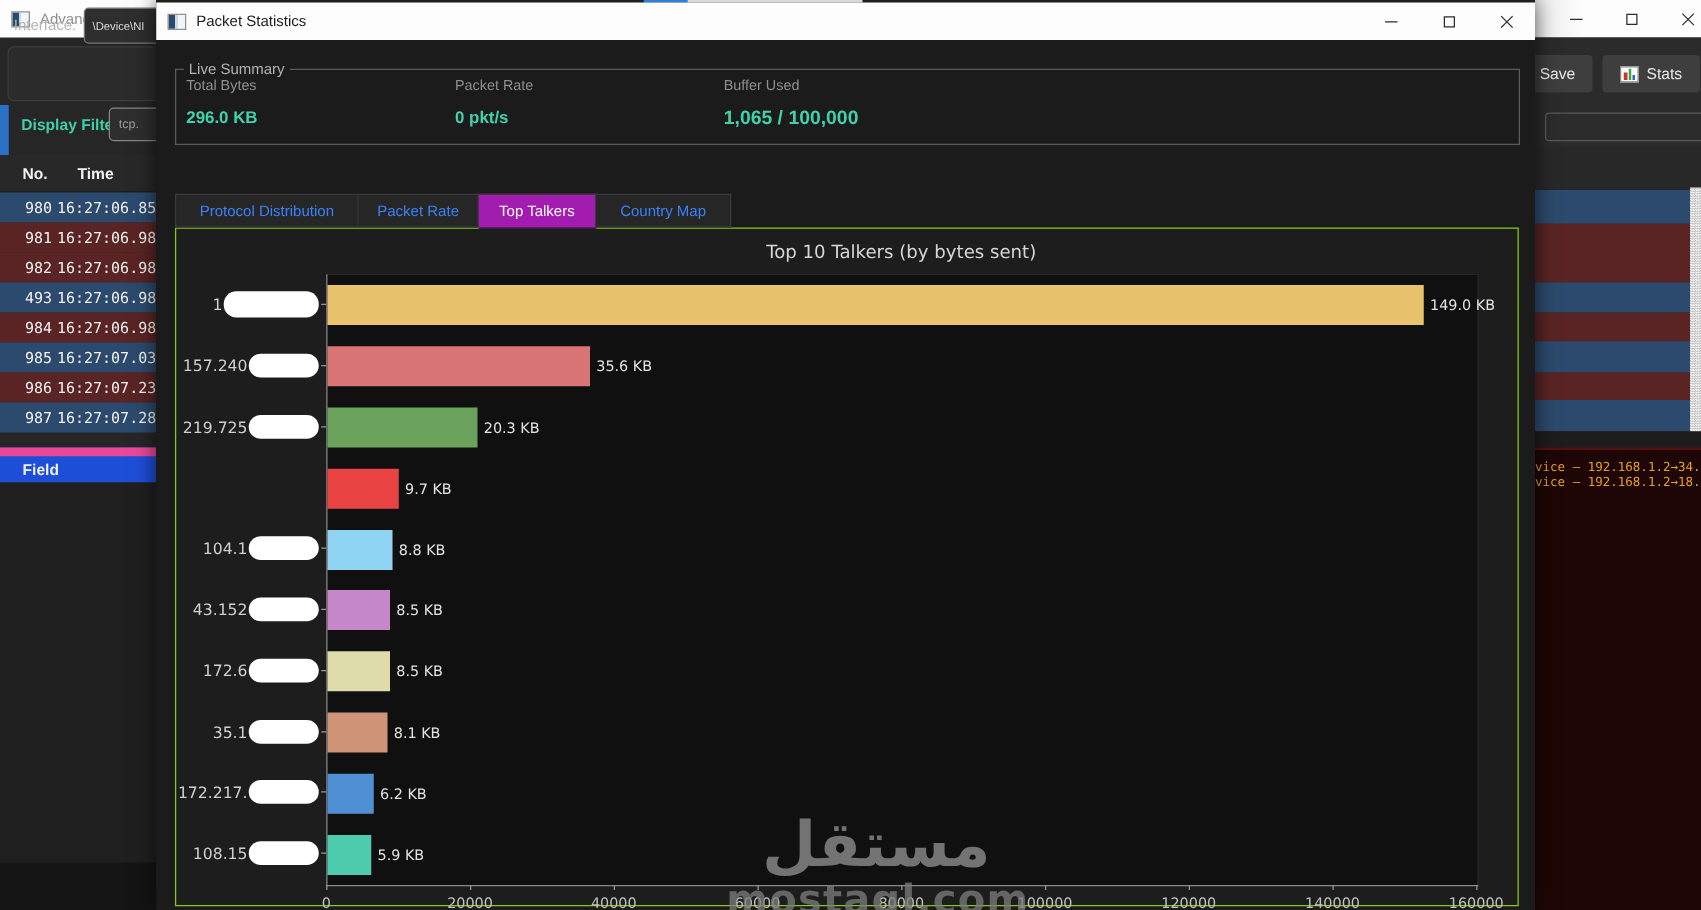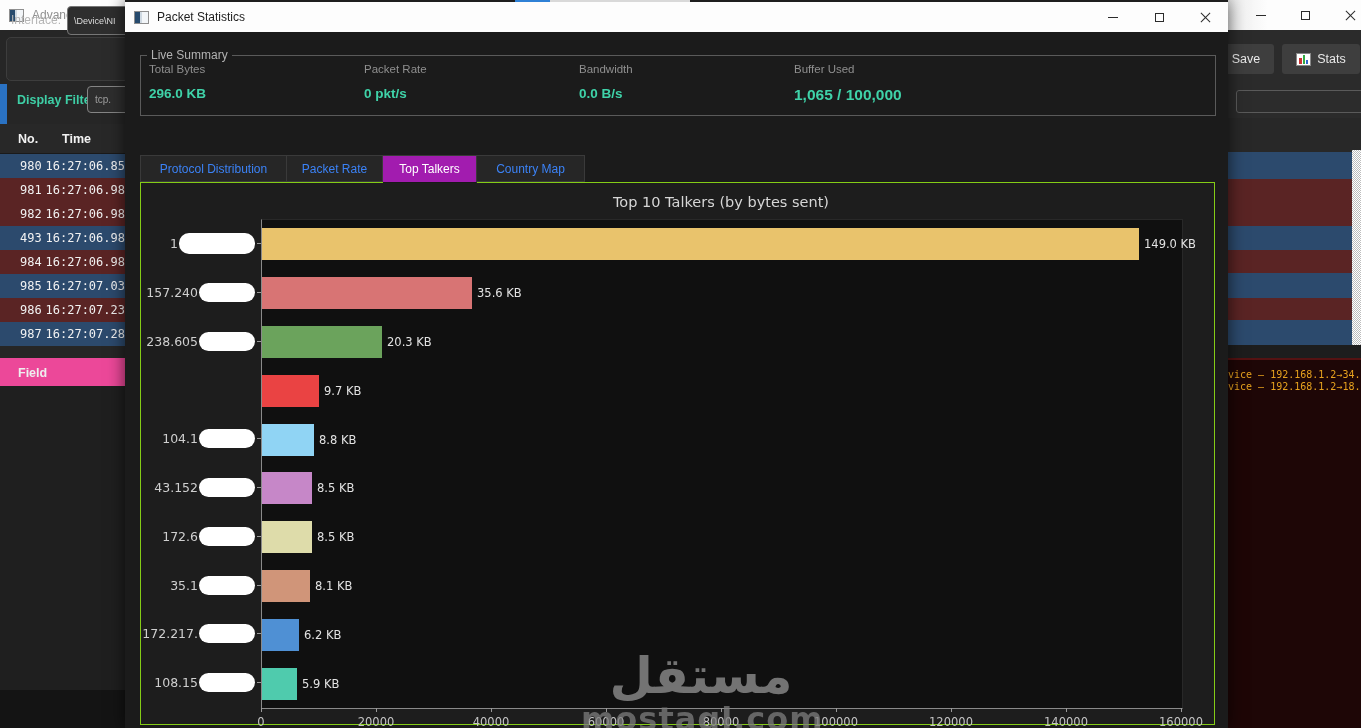--- a/index.html
+++ b/index.html
@@ -34,22 +34,22 @@
                 padding:0 0 0 7px;font-family:"Liberation Sans",sans-serif;}
   .pkt-header{position:absolute;left:0;top:124px;right:0;height:29px;background:#282828;
               border-bottom:1px solid #1a1a1a;display:flex;align-items:center;
               font-size:12.5px;font-weight:bold;color:#f2f2f2;}
   .pkt-header .c1{margin-left:18px;width:44px;} 
   .pkt-rows{position:absolute;left:0;top:154px;right:0;}
   .pkt-row{height:24px;display:flex;align-items:center;font-family:"DejaVu Sans Mono","Liberation Mono",monospace;
            font-size:12px;color:#f2f2f2;overflow:hidden;white-space:nowrap;}
   .pkt-row.blue{background:#2c4a6d;} .pkt-row.red{background:#5a2424;}
   .pkt-no{margin-left:20px;width:42px;} .pkt-time{flex:0 0 auto;}
-  .field-header{position:absolute;left:0;top:358px;right:0;height:28px;background:#ec4899;
-                border-top:2px solid #ec4899;display:flex;align-items:center;font-size:12.5px;
+  .field-header{position:absolute;left:0;top:358px;right:0;height:28px;background:#1d4ed8;
+                border-top:7px solid #ec4899;display:flex;align-items:center;font-size:12.5px;
                 font-weight:bold;color:#eee;padding-left:18px;box-sizing:border-box;}
   .field-panel{position:absolute;left:0;top:386px;right:0;height:304px;background:#1f1f1f;}
   .bl-bottom{position:absolute;left:0;top:690px;right:0;height:38px;background:#141414;}
 
   
   .dialog{position:absolute;left:125px;top:0;width:1103px;height:728px;background:#1b1b1b;z-index:2;
           box-shadow:0 0 16px rgba(0,0,0,.65);}
   .sliver{position:absolute;top:0;left:0;right:0;height:2px;background:#1e1e1e;}
   .s-blue{position:absolute;left:390px;top:0;width:35px;height:2px;background:#2f81d6;}
   .s-light{position:absolute;left:425px;top:0;width:140px;height:2px;background:#d9d9d9;}
@@ -202,24 +202,20 @@
         <div class="metrics" id="metrics">
             <div class="metric">
               <div class="m-label">Total Bytes</div>
               <div class="m-value">296.0 KB</div>
             </div>
             <div class="metric">
               <div class="m-label">Packet Rate</div>
               <div class="m-value">0 pkt/s</div>
             </div>
             <div class="metric">
-              <div class="m-label">Bandwidth</div>
-              <div class="m-value">0.0 B/s</div>
-            </div>
-            <div class="metric">
               <div class="m-label">Buffer Used</div>
               <div class="m-value big">1,065 / 100,000</div>
             </div>
           </div>
       </fieldset>
       <div class="tabs" id="tabs">
           <div class="tab w1">Protocol Distribution</div>
           <div class="tab w2">Packet Rate</div>
           <div class="tab w3 active">Top Talkers</div>
           <div class="tab w4">Country Map</div>
@@ -231,21 +227,21 @@
               <span class="yl-text">1</span>
               <span class="blob wide"></span>
               <span class="ytick"></span>
             </div>
             <div class="ylabel-row" style="top: 49px; height: 49px;">
               <span class="yl-text">157.240</span>
               <span class="blob"></span>
               <span class="ytick"></span>
             </div>
             <div class="ylabel-row" style="top: 98px; height: 49px;">
-              <span class="yl-text">238.605</span>
+              <span class="yl-text">219.725</span>
               <span class="blob"></span>
               <span class="ytick"></span>
             </div>
             <div class="ylabel-row" style="top: 195px; height: 49px;">
               <span class="yl-text">104.1</span>
               <span class="blob"></span>
               <span class="ytick"></span>
             </div>
             <div class="ylabel-row" style="top: 244px; height: 49px;">
               <span class="yl-text">43.152</span>

